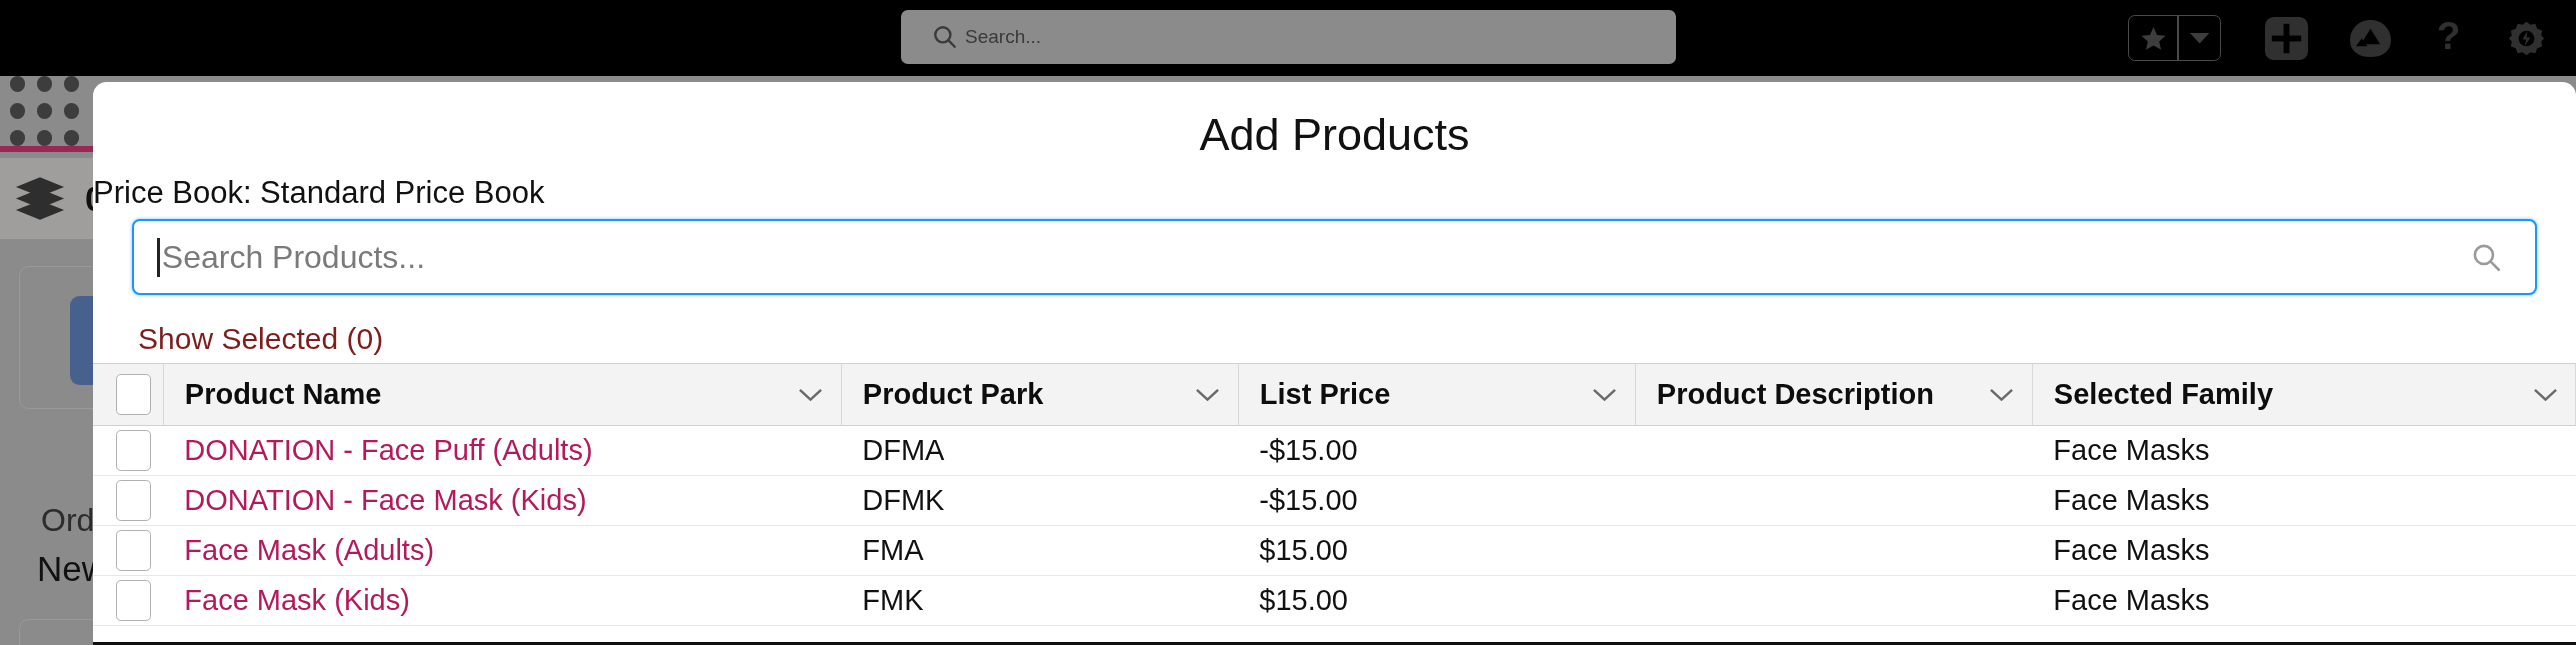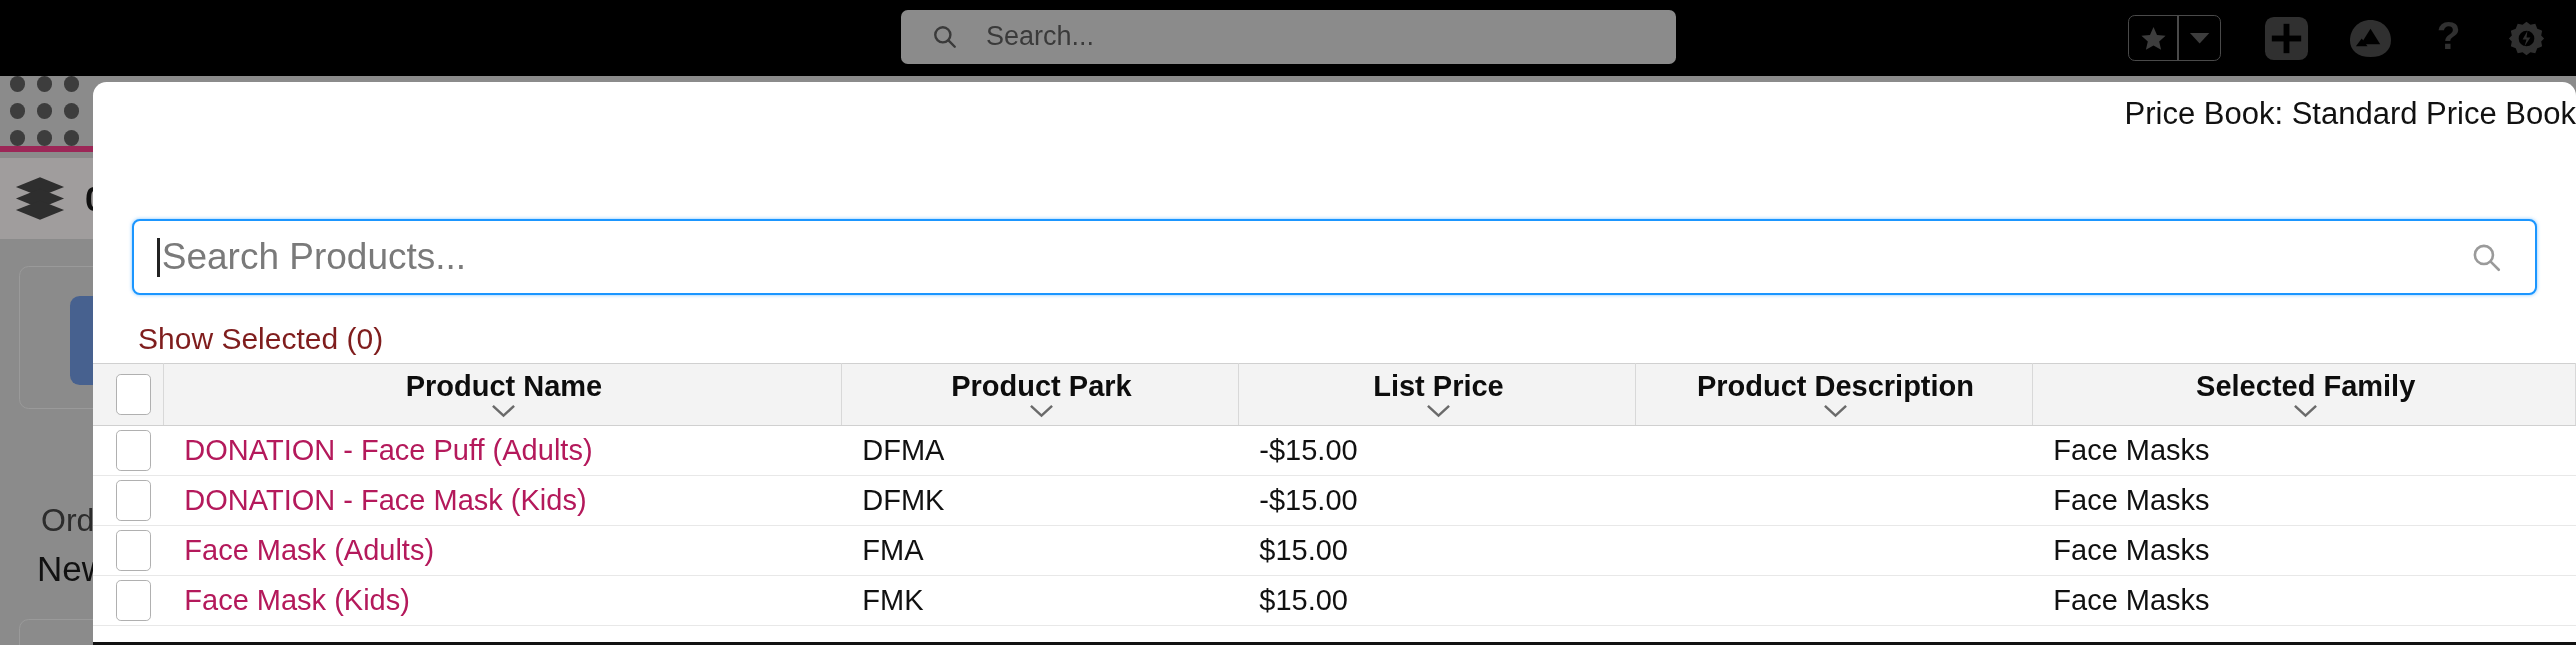--- a/index.html
+++ b/index.html
@@ -32,22 +32,22 @@
   .global-search{
     position:absolute; left:901px; top:9.7px;
     width:775px; height:54px;
     background:#8b8b8b;
     border-radius:6.8px;
     display:flex; align-items:center;
     padding-left:31px;
   }
   .gs-icon{ width:26px; height:26px; flex:0 0 auto; }
   .gs-text{
-    margin-left:28px; color:#3a3a3a;
-    font-size:27px;
+    margin-left:7px; color:#3a3a3a;
+    font-size:19px;
   }
 
   .header-icons{
     position:absolute; right:21.3px; top:0;
     height:76px; display:flex; align-items:center;
     gap:0px;
   }
   .hdr-btn{ display:flex; align-items:center; justify-content:center; }
   .fav-group{
     display:flex; align-items:center;
@@ -129,21 +129,21 @@
     z-index:10;
     overflow:hidden;
   }
   .modal-title{
     text-align:center;
     font-size:45px; color:#111;
     margin-top:27px;
     font-weight:normal;
   }
   .modal-subtitle{
-    text-align:right;
+    text-align:left;
     font-size:31px; color:#111;
     margin-top:13.6px;
   }
 
   .search-wrap{
     position:absolute; top:137px; left:39px;
     width:2405px; height:76px;
   }
   .search-box{
     width:100%; height:100%;
@@ -151,21 +151,21 @@
     border-radius:7.8px;
     background:#fff;
     display:flex; align-items:center;
     box-shadow:0 0 3.9px rgba(27,150,255,0.55);
   }
   .search-caret{
     width:2.9px; height:39px; background:#222;
     margin-left:23px;
   }
   .search-placeholder{
-    font-size:37px; color:#7a7a7a;
+    font-size:32px; color:#7a7a7a;
     margin-left:1.9px;
   }
   .search-mag{
     margin-left:auto; margin-right:33px;
     width:31px; height:31px;
   }
 
   .show-selected{
     position:absolute; top:240px; left:45px;
     font-size:30px; color:#7f1d1d;
@@ -182,21 +182,21 @@
     background:#f3f3f3;
     border-top:1.9px solid #d0d0d0;
     border-bottom:1.9px solid #d0d0d0;
     border-right:1.9px solid #d8d8d8;
     height:62px;
     font-size:29px; font-weight:bold; color:#0d0d0d;
     text-align:left;
     padding:0 17.4px 0 21.3px;
     position:relative;
   }
-  .th-inner{ display:flex; align-items:center;flex-direction:column; }
+  .th-inner{ display:flex; align-items:center; }
   .th-inner .lbl{ flex:1; white-space:nowrap; }
   .chev{ width:25px; height:15.5px; flex:0 0 auto; }
   .tbl td{
     height:50px;
     border-bottom:1.9px solid #e8e8e8;
     font-size:29px; color:#111;
     padding:0 17.4px 0 21.3px;
     white-space:nowrap;
   }
   .col-chk{ width:70px; padding:0 0 0 23px !important; }
@@ -317,20 +317,21 @@
   <div class="bg-meta">Orde</div>
   <div class="bg-meta2">New</div>
 
   <div class="bg-panel2">
     
   </div>
 </div>
 
 <div class="modal">
 
+  <div class="modal-title">Add Products</div>
   <div class="modal-subtitle">Price Book: Standard Price Book</div>
 
   <div class="search-wrap">
     <div class="search-box">
       <span class="search-caret"></span>
       <span class="search-placeholder">Search Products...</span>
       <svg class="search-mag" viewBox="0 0 24 24">
         <circle cx="10" cy="10" r="7" fill="none" stroke="#9a9a9a" stroke-width="2"></circle>
         <line x1="15.2" y1="15.2" x2="21.5" y2="21.5" stroke="#9a9a9a" stroke-width="2" stroke-linecap="round"></line>
       </svg>

